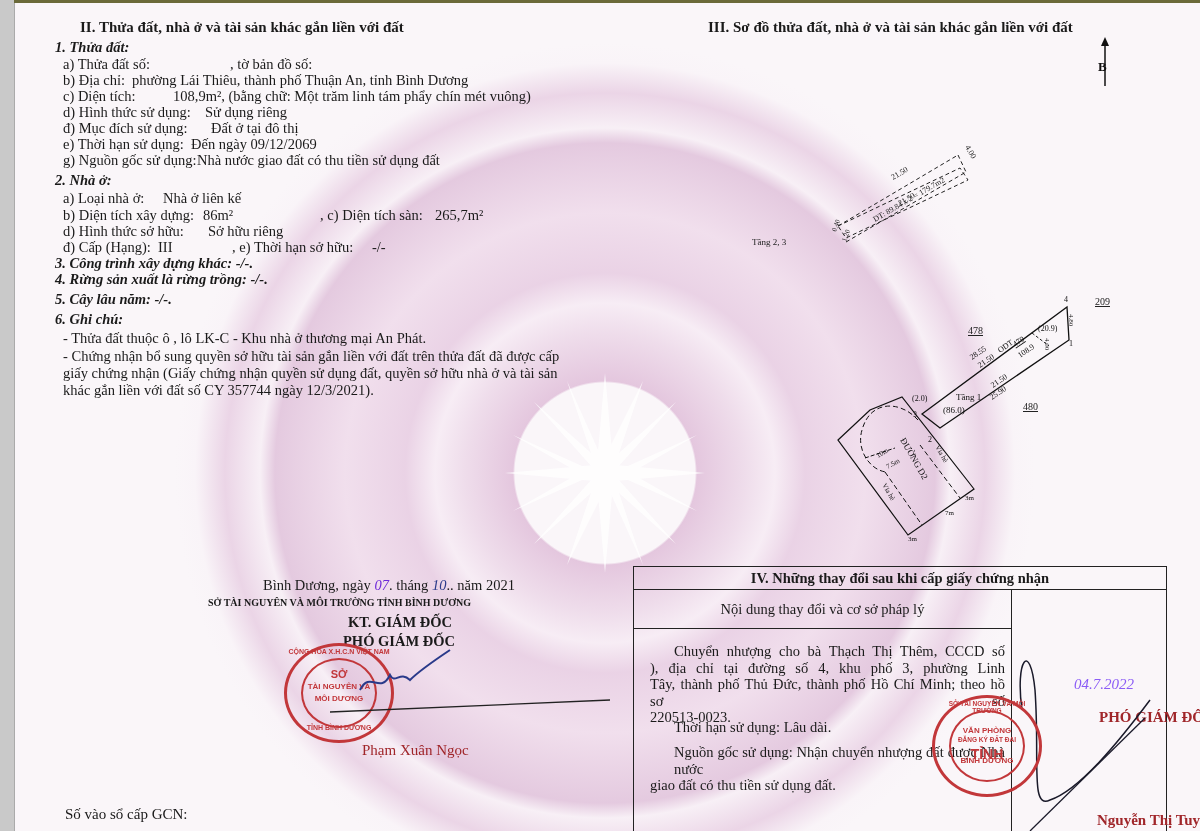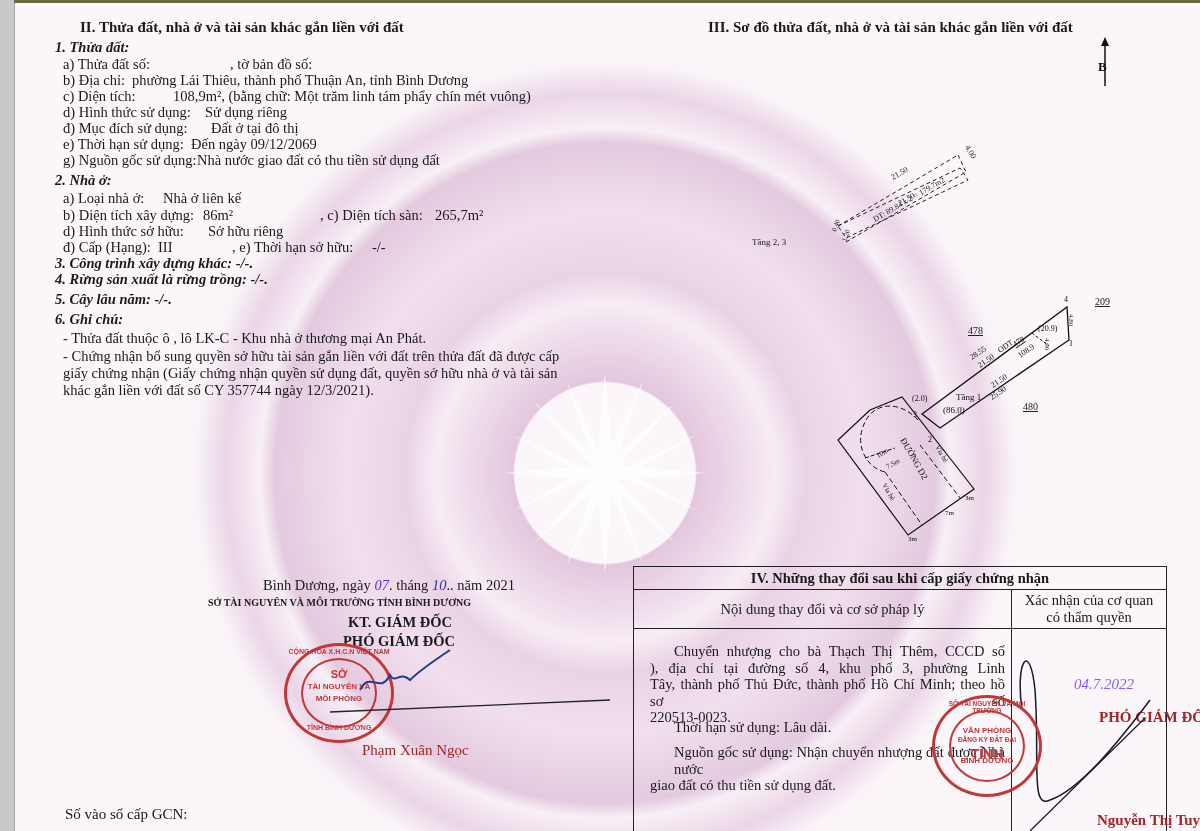--- a/index.html
+++ b/index.html
@@ -122,21 +122,21 @@
 </div>
 <div class="t b" style="left:208px;top:595px;font-size:10px;">SỞ TÀI NGUYÊN VÀ MÔI TRƯỜNG TỈNH BÌNH DƯƠNG</div>
 <div class="t b" style="left:348px;top:614px;">KT. GIÁM ĐỐC</div>
 <div class="t b" style="left:343px;top:633px;">PHÓ GIÁM ĐỐC</div>
 
 <div class="stamp" style="left:284px;top:643px;width:104px;height:94px;">
   <div class="inner" style="left:14px;top:12px;width:72px;height:66px;"></div>
   <div style="position:absolute;left:0;top:2px;width:104px;font-size:7px;">CỘNG HÒA X.H.C.N VIỆT NAM</div>
   <div style="position:absolute;left:0;top:22px;width:104px;font-size:11px;">SỞ</div>
   <div style="position:absolute;left:0;top:36px;width:104px;font-size:8px;">TÀI NGUYÊN VÀ</div>
-  <div style="position:absolute;left:0;top:48px;width:104px;font-size:8px;">MÔI PHÒNG</div>
+  <div style="position:absolute;left:0;top:48px;width:104px;font-size:8px;">MÔI DƯƠNG</div>
   <div style="position:absolute;left:0;top:78px;width:104px;font-size:7px;">TỈNH BÌNH DƯƠNG</div>
 </div>
 <svg style="position:absolute;left:300px;top:640px;width:320px;height:80px;">
   <path d="M60,50 C70,30 80,55 90,35 C95,45 100,30 110,40 C120,30 135,20 150,10" stroke="#2a3a8a" stroke-width="2" fill="none"></path>
   <path d="M30,72 L310,60" stroke="#222" stroke-width="1.3" fill="none"></path>
 </svg>
 <div class="t red" style="left:362px;top:742px;font-size:15px;">Phạm Xuân Ngọc</div>
 
 <div class="t" style="left:65px;top:806px;font-size:15px;">Số vào sổ cấp GCN:</div>
 
@@ -204,24 +204,20 @@
     <text transform="translate(882,485) rotate(60)" font-size="7" fill="#111">Vỉa hè</text>
     <text x="945" y="515" font-size="7" fill="#111">7m</text>
     <text x="965" y="500" font-size="7" fill="#111">3m</text>
     <text x="908" y="541" font-size="7" fill="#111">3m</text>
   </g>
 </svg>
 
 <div class="sect-table">
   <div class="row1">IV. Những thay đổi sau khi cấp giấy chứng nhận</div>
   <div class="colhead" style="left:0;width:377px;line-height:38px;">Nội dung thay đổi và cơ sở pháp lý</div>
-  <div class="colhead" style="left:378px;width:154px;line-height:17px;padding-top:2px;height:36px;">
-    <div>Xác nhận của cơ quan</div>
-    <div>có thẩm quyền</div>
-  </div>
   <div class="vline"></div>
 
   <div class="para" style="left:16px;top:76px;width:355px;">
     <div style="text-align:justify;text-align-last:justify;padding-left:24px;">Chuyển nhượng cho bà Thạch Thị Thêm, CCCD số</div>
     <div style="text-align:justify;text-align-last:justify;">), địa chỉ tại           đường số 4, khu phố 3, phường Linh</div>
     <div style="text-align:justify;text-align-last:justify;">Tây, thành phố Thủ Đức, thành phố Hồ Chí Minh; theo hồ sơ số</div>
     <div>220513-0023.</div>
   </div>
   <div class="para" style="left:40px;top:152px;width:300px;">Thời hạn sử dụng: Lâu dài.</div>
   <div class="para" style="left:16px;top:177px;width:355px;">

